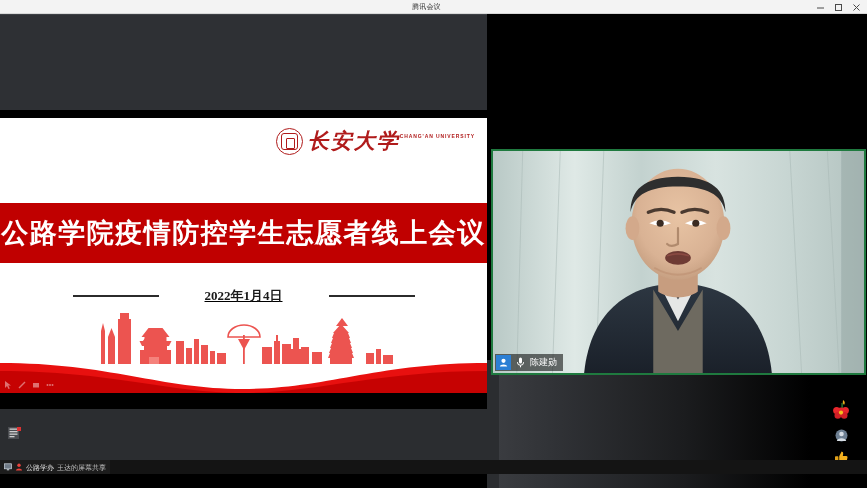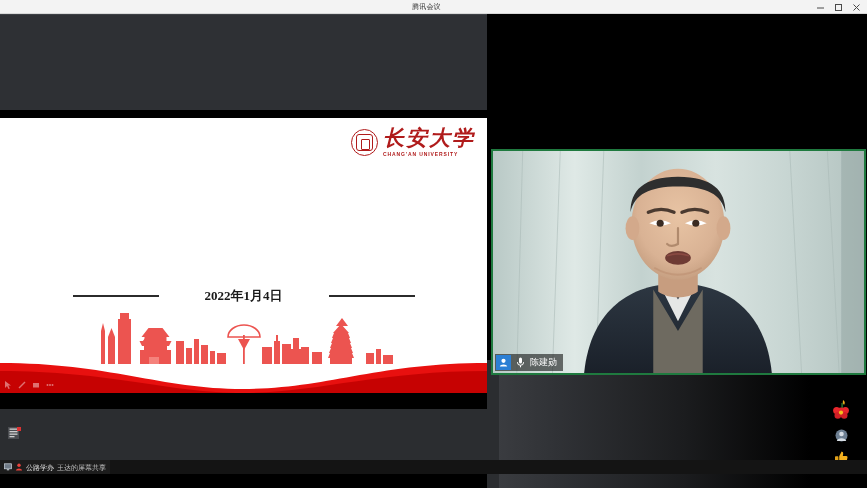--- a/index.html
+++ b/index.html
@@ -61,21 +61,21 @@
     border:1.6px solid #b01b1b; position:relative; flex:0 0 auto;
   }
   .logo-seal::before{
     content:""; position:absolute; left:4px; top:4px; right:4px; bottom:4px;
     border:1.3px solid #b01b1b; border-radius:3px;
   }
   .logo-seal::after{
     content:""; position:absolute; left:9px; top:9px; width:7px; height:9px;
     border:1.2px solid #b01b1b; border-radius:1px;
   }
-  .logo-wordmark{ display:flex; flex-direction:column; line-height:1; }
+  .logo-wordmark{ display:flex; flex-direction:row; line-height:1; }
   .logo-cn{
     font-family:"Liberation Serif","DejaVu Serif",serif;
     font-size:21px; font-weight:bold; font-style:italic;
     color:#b01b1b; letter-spacing:2px; white-space:nowrap;
   }
   .logo-en{
     font-size:5px; font-weight:bold; color:#b01b1b;
     letter-spacing:.9px; margin-top:3px; white-space:nowrap;
   }
 
@@ -84,21 +84,21 @@
     background:#c00000; display:flex; align-items:center; justify-content:center;
   }
   .slide-title{
     font-family:"Liberation Serif","DejaVu Serif",serif;
     font-size:27px; font-weight:bold; color:#ffffff;
     letter-spacing:1.5px; white-space:nowrap;
   }
 
   .slide-daterow{
     position:absolute; left:0; top:167px; width:487px; height:22px;
-    display:flex; align-items:center; justify-content:center; gap:46px;
+    display:flex; align-items:center; justify-content:center; gap:46px;text-decoration:underline;
   }
   .date-rule{ width:86px; height:1.5px; background:#2b2b2b; }
   .slide-date{
     font-family:"Liberation Serif","DejaVu Serif",serif;
     font-size:13px; font-weight:bold; color:#1a1a1a; white-space:nowrap;
   }
 
   .skyline{ position:absolute; left:0; bottom:0; width:487px; height:92px; }
 
   
@@ -215,20 +215,23 @@
     <div class="slide">
 
       <div class="slide-logo">
         <div class="logo-seal"></div>
         <div class="logo-wordmark">
           <div class="logo-cn">长安大学</div>
           <div class="logo-en">CHANG'AN UNIVERSITY</div>
         </div>
       </div>
 
+      <div class="slide-titleband">
+        <div class="slide-title">公路学院疫情防控学生志愿者线上会议</div>
+      </div>
 
       <div class="slide-daterow">
         <div class="date-rule"></div>
         <div class="slide-date">2022年1月4日</div>
         <div class="date-rule"></div>
       </div>
 
       <svg class="skyline" viewBox="0 0 487 92" preserveAspectRatio="none">
         <g fill="#ec5450">
 

